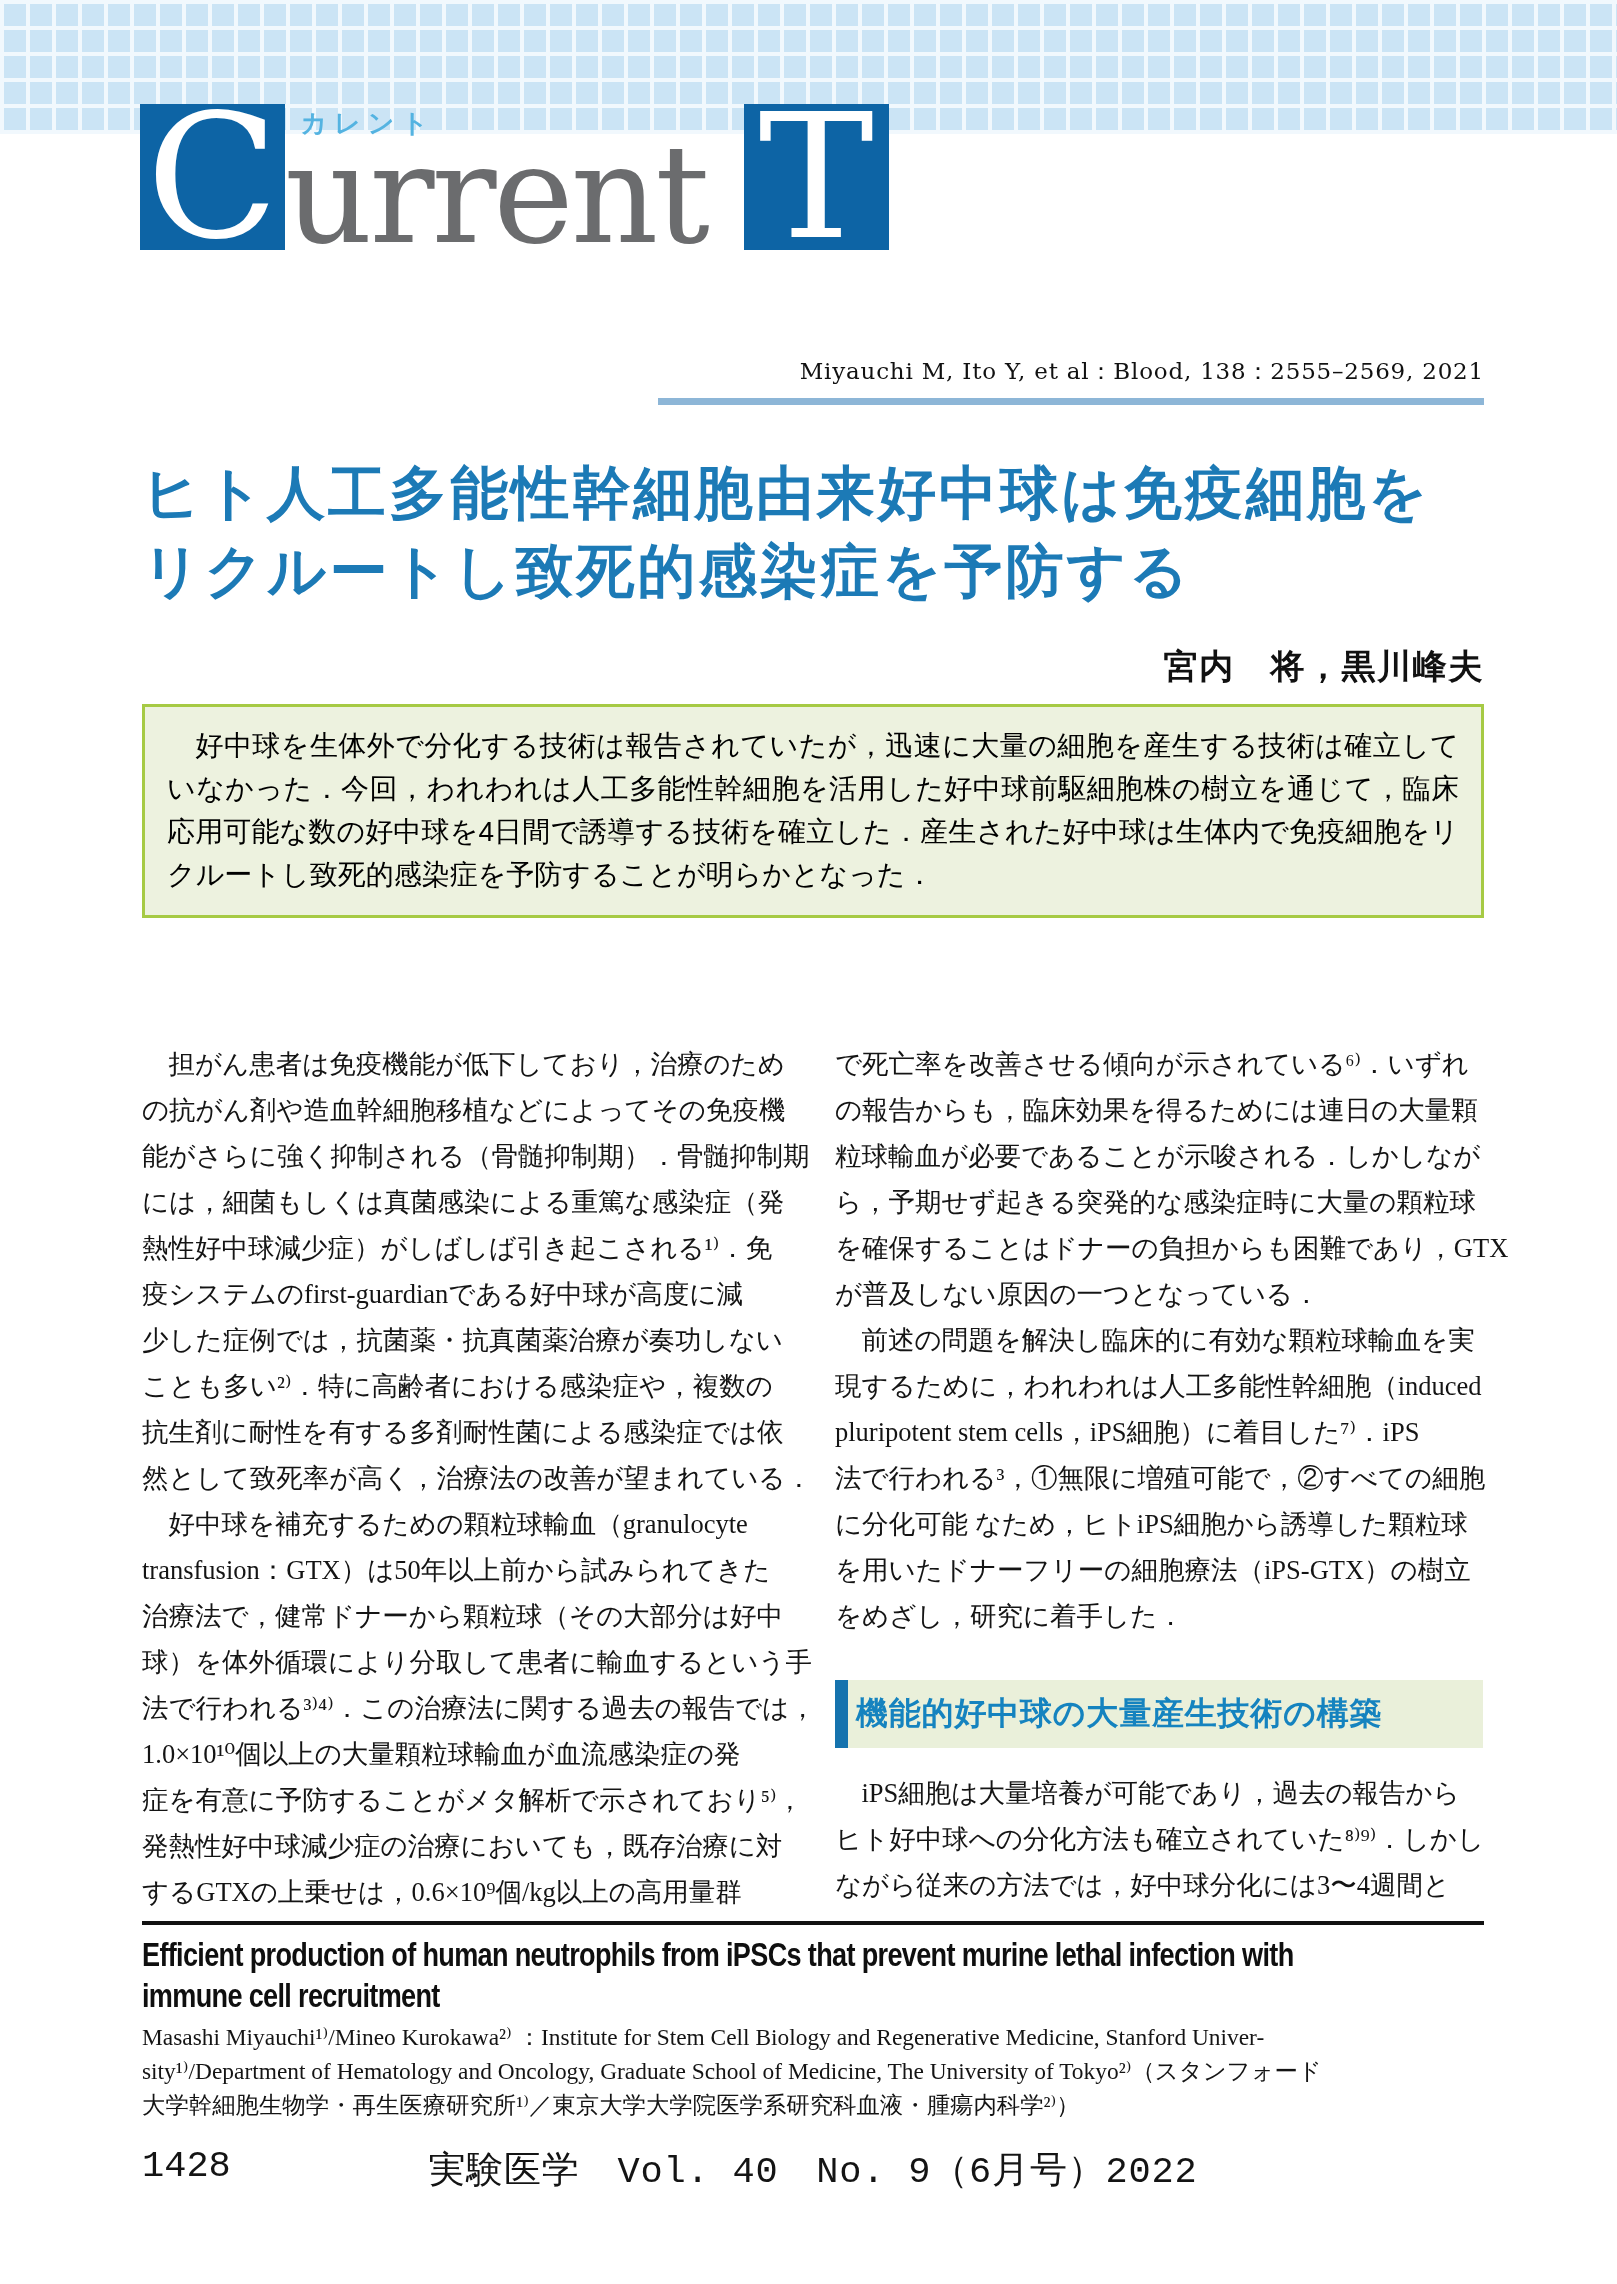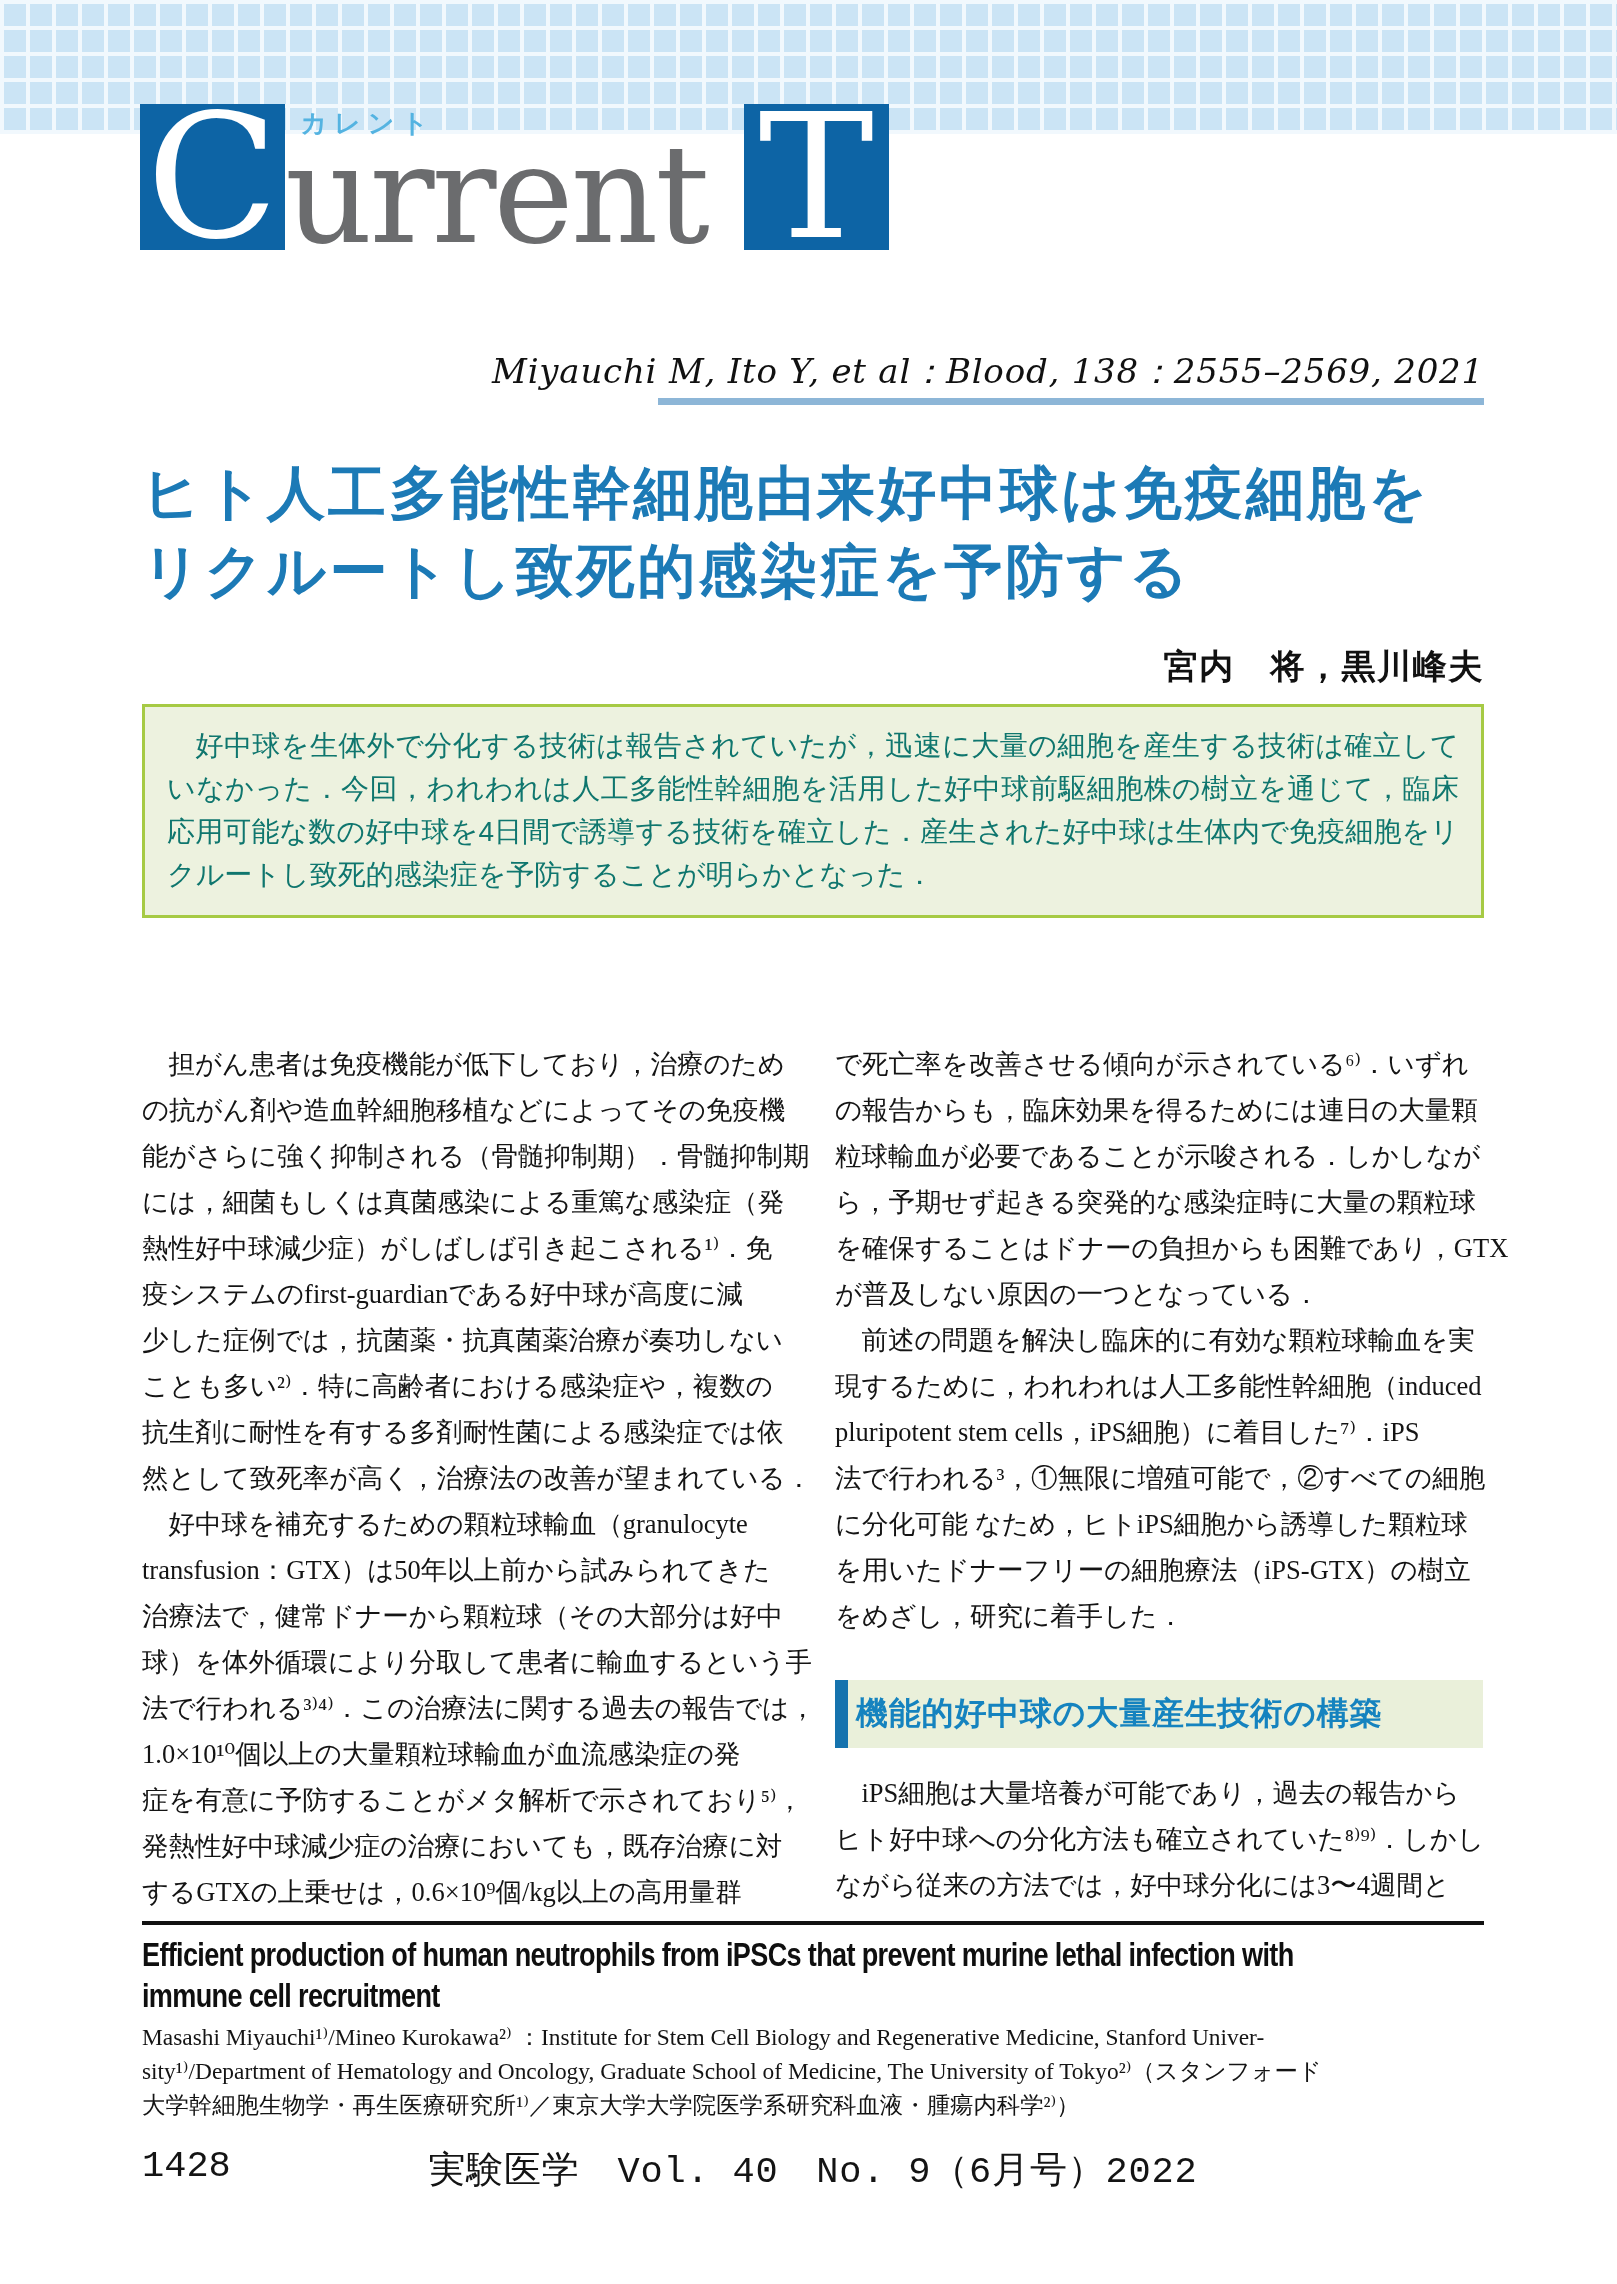--- a/index.html
+++ b/index.html
@@ -47,21 +47,21 @@
     font-family:"DejaVu Serif","Liberation Serif",serif;
     color:#6b6c6e;font-size:136px;line-height:109px;letter-spacing:-3.1px;
     white-space:nowrap;
   }
   .t-gap{margin-left:37px;}
   
   #citation{
     position:absolute;left:142px;top:351px;width:1342px;
     text-align:right;
     font-family:"DejaVu Serif","Liberation Serif",serif;
-    font-style:italic;font-size:34px;line-height:41px;color:#111;
+    font-size:23px;line-height:41px;color:#111;
     letter-spacing:0.8px;
   }
   #citation .rule{
     margin:6.2px 0 0 auto;width:826px;height:7px;background:#8db6d7;
   }
   
   #main-title{
     position:absolute;left:142px;top:454px;width:1372px;
     font-weight:bold;font-size:58px;line-height:78px;
     color:#1c7ab6;letter-spacing:3.1px;white-space:nowrap;
@@ -69,21 +69,21 @@
   #authors{
     position:absolute;left:142px;top:647px;width:1342px;
     text-align:right;font-weight:bold;font-size:34px;line-height:39px;
     color:#111;letter-spacing:1.6px;
   }
   
   #abstract-box{
     position:absolute;left:142px;top:704px;width:1342px;box-sizing:border-box;
     background:#edf2df;border:3.1px solid #a6ca44;
     padding:17px 22px 18.7px 22px;
-    font-size:28px;line-height:43px;color:#0f766e;
+    font-size:28px;line-height:43px;color:#000000;
     text-align:justify;
   }
   
   .col{position:absolute;top:1041px;font-family:"Liberation Serif","DejaVu Serif",serif;color:#141414;}
   #col-left{left:142px;width:662px;}
   #col-right{left:835px;width:648px;}
   .col .bline{font-size:26.5px;line-height:46px;white-space:nowrap;}
   
   #section-heading{
     box-sizing:border-box;width:100%;height:68px;

